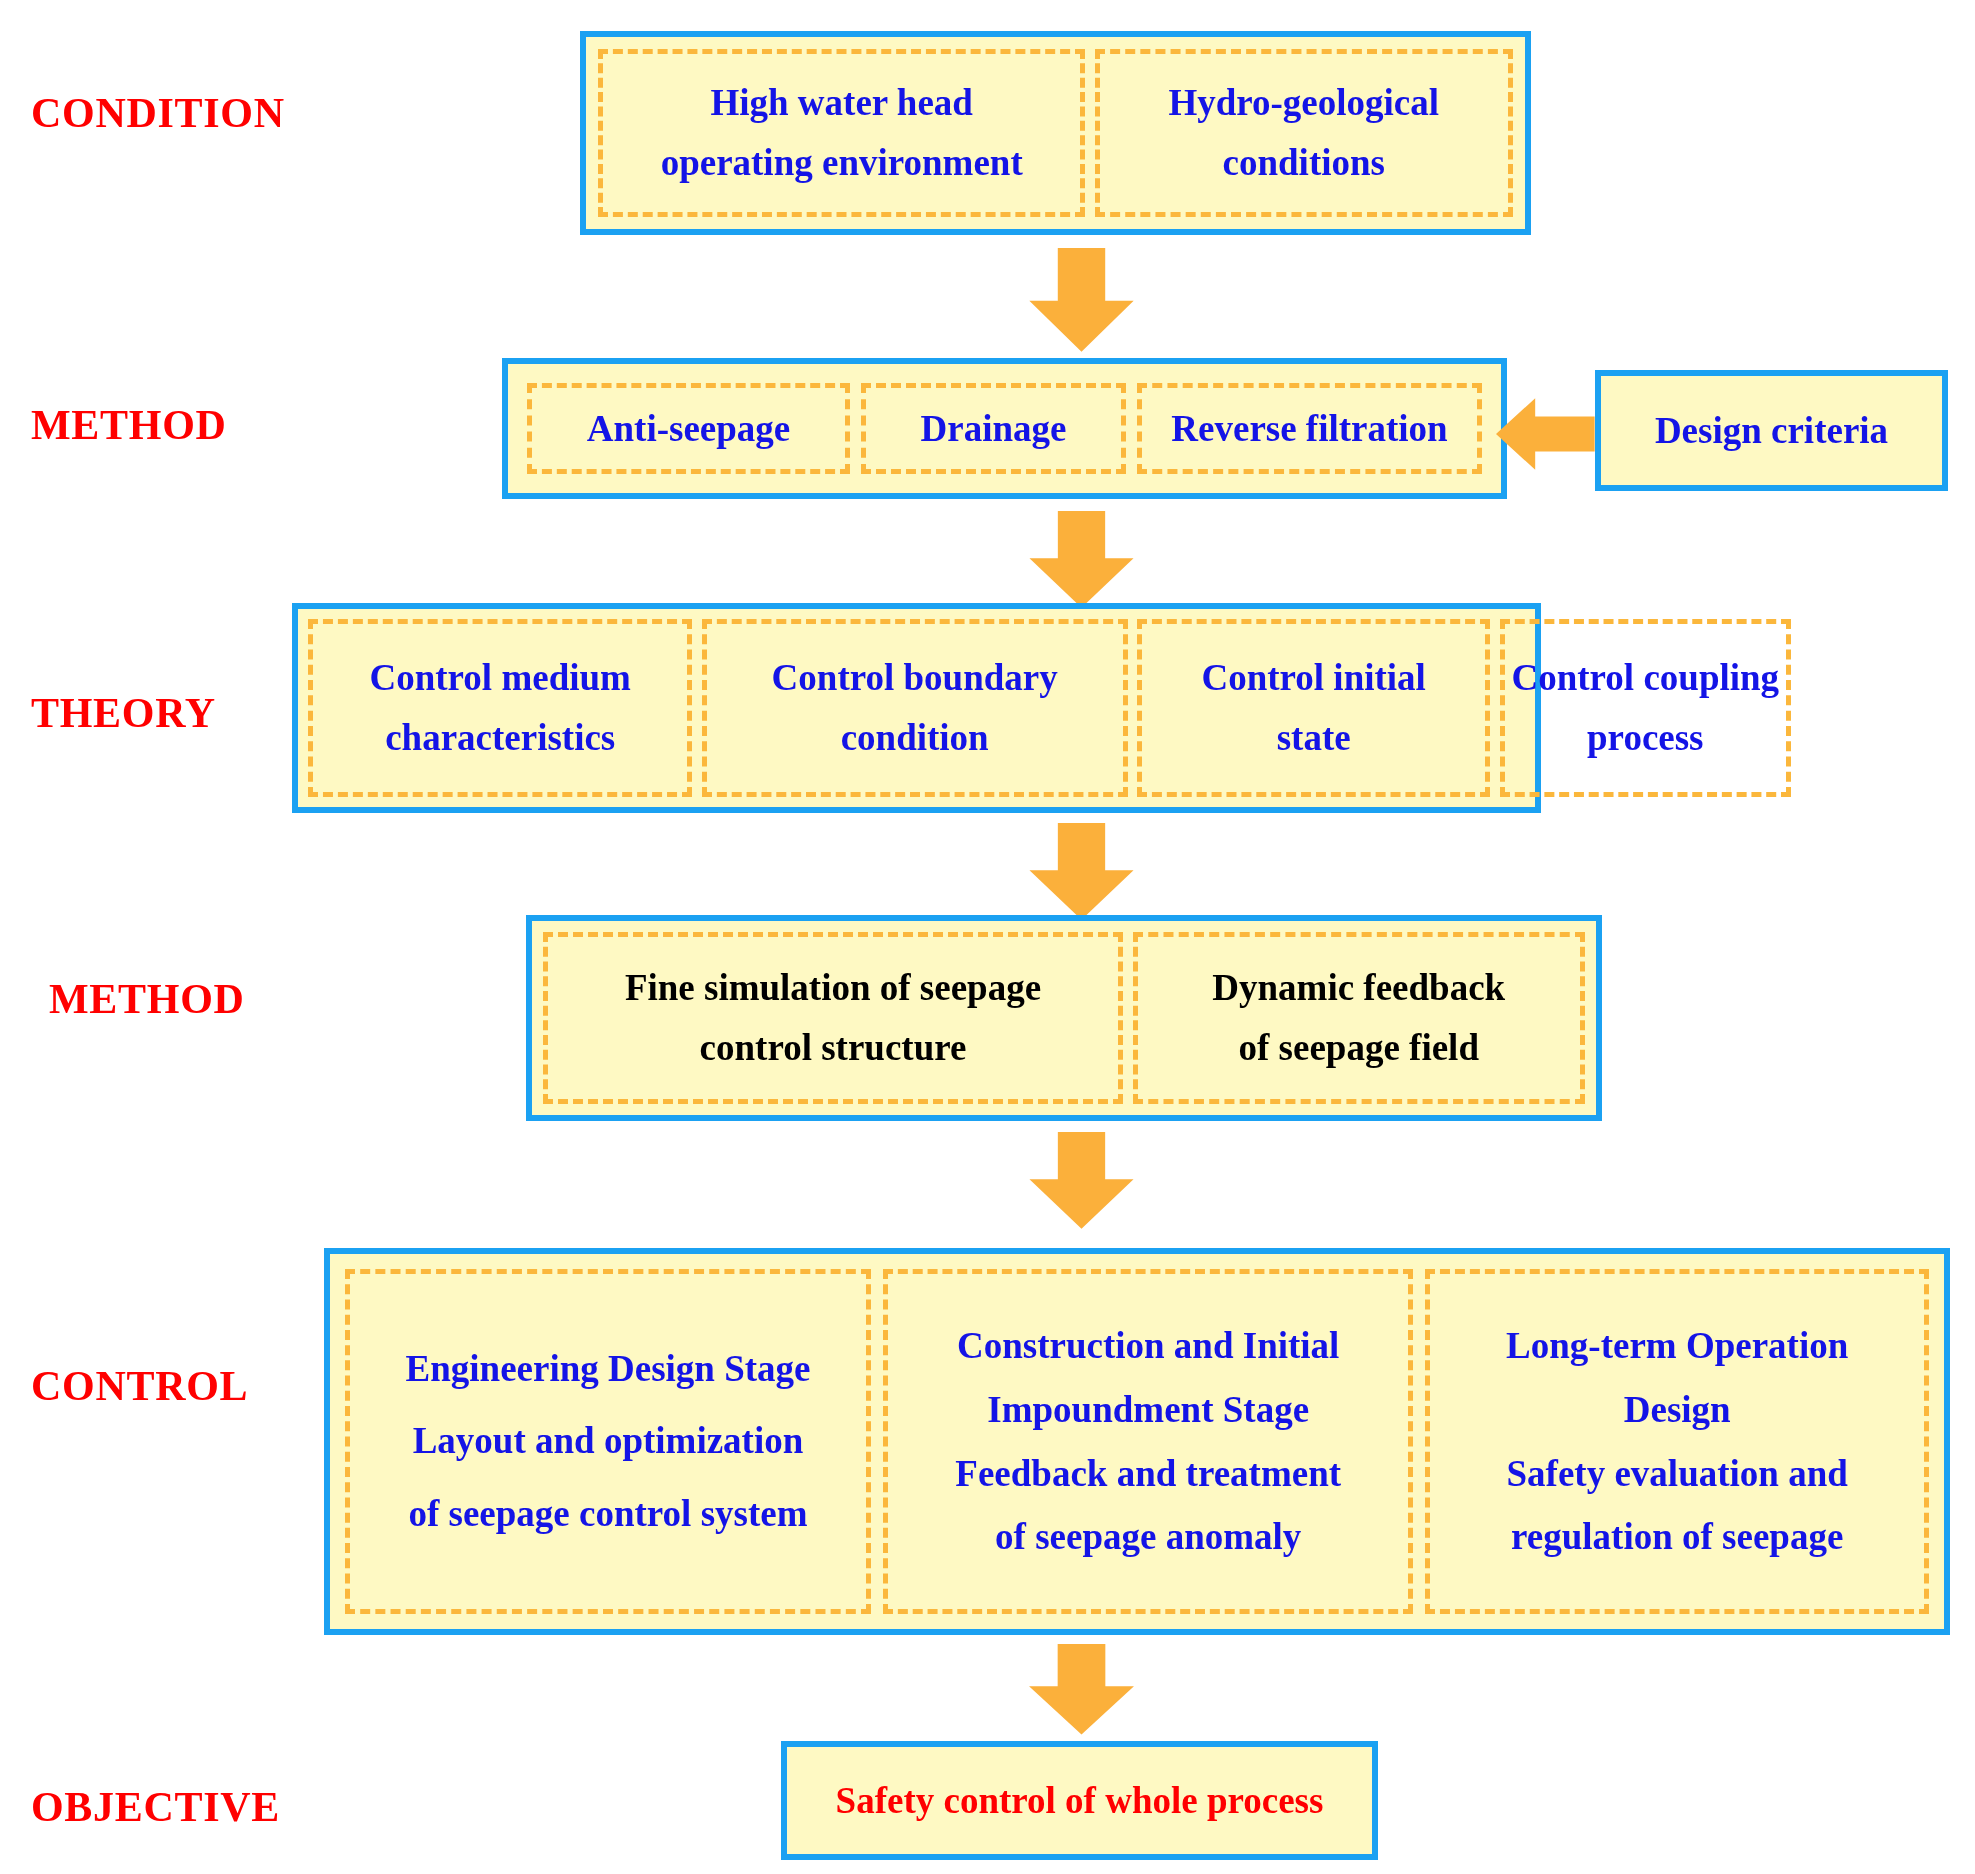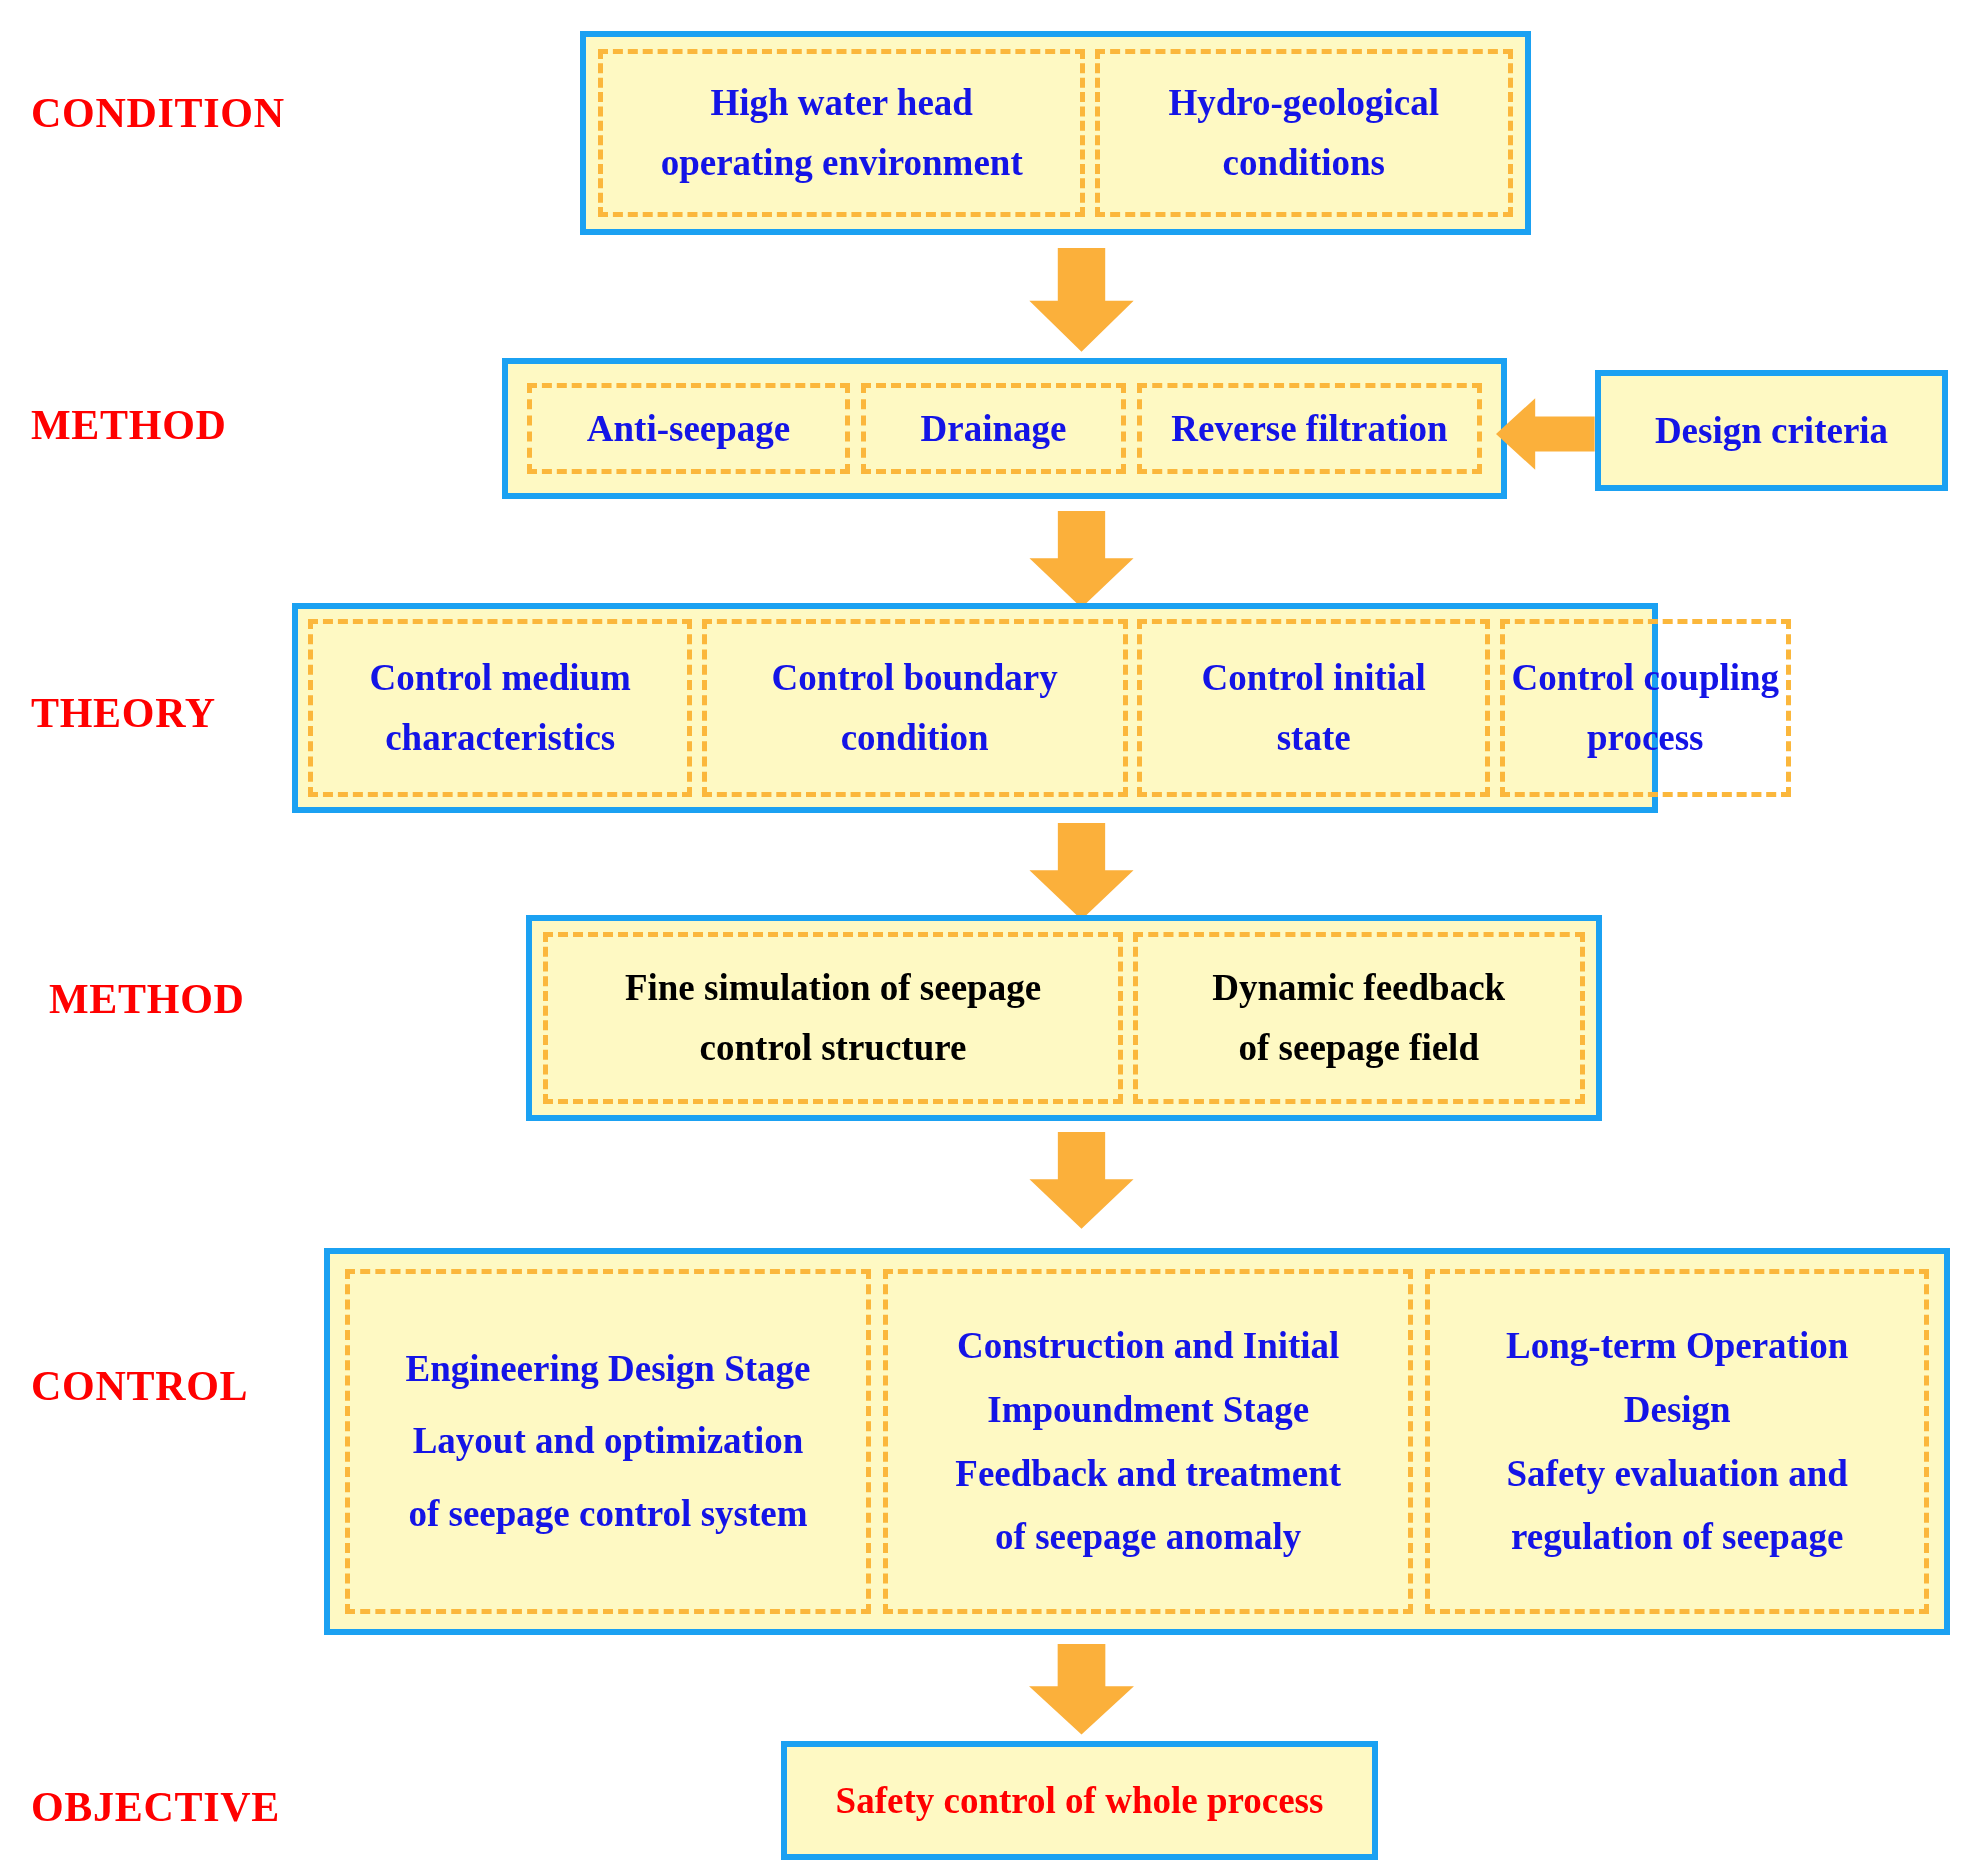--- a/index.html
+++ b/index.html
@@ -121,21 +121,21 @@
       <span class="ln">Design criteria</span>
     </div>
   </div>
 
   <svg class="arrow-svg" style="left:1027px; top:511px;" width="109" height="98" viewBox="0 0 160 145">
     <polygon points="45,0 115,0 115,70 157,70 80,143 3,70 45,70" fill="#FBB03B"></polygon>
   </svg>
 
   <div class="row-label" style="left:31px; top:692px;">THEORY</div>
 
-  <div class="blue-box" style="left:292px; top:603px; width:1366px; height:210px; padding:10.2px;">
+  <div class="blue-box" style="left:292px; top:603px; width:1249px; height:210px; padding:10.2px;">
     <div class="dashed-cell" style="flex:0 0 384px; font-size:37px;">
       <span class="ln">Control medium</span>
       <span class="ln">characteristics</span>
     </div>
     <div class="dashed-cell" style="flex:0 0 426px; margin-left:9.5px; font-size:37px;">
       <span class="ln">Control boundary</span>
       <span class="ln">condition</span>
     </div>
     <div class="dashed-cell" style="flex:0 0 353px; margin-left:9.5px; font-size:37px;">
       <span class="ln">Control initial</span>

